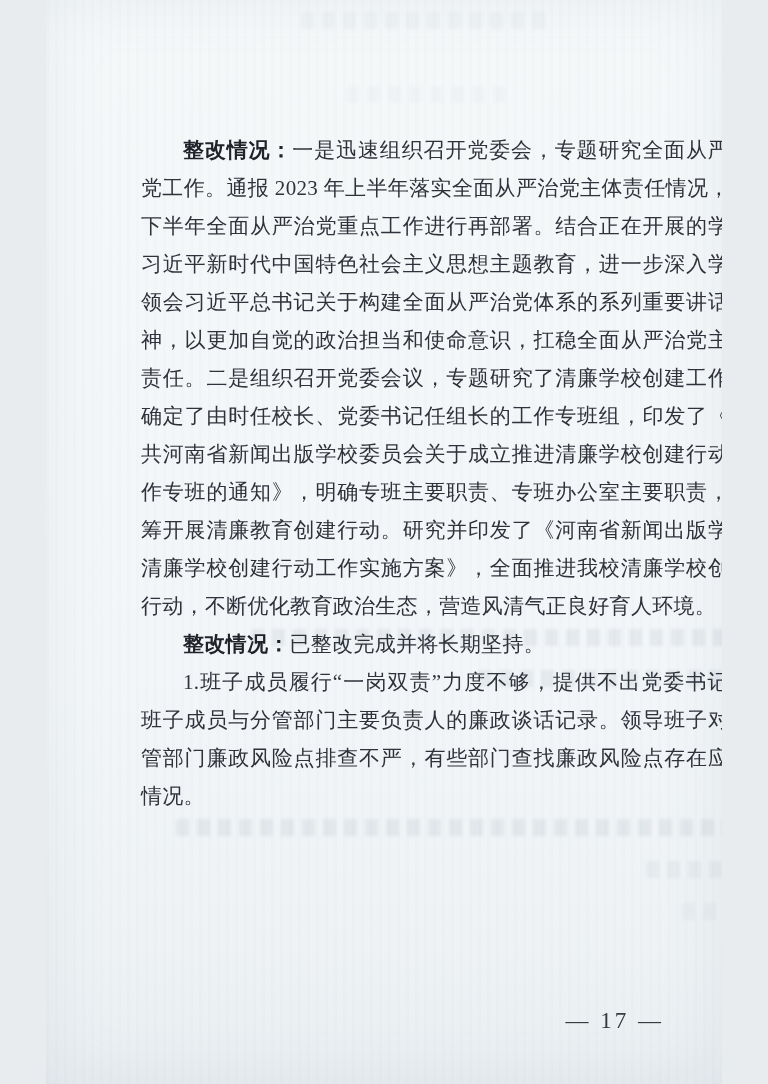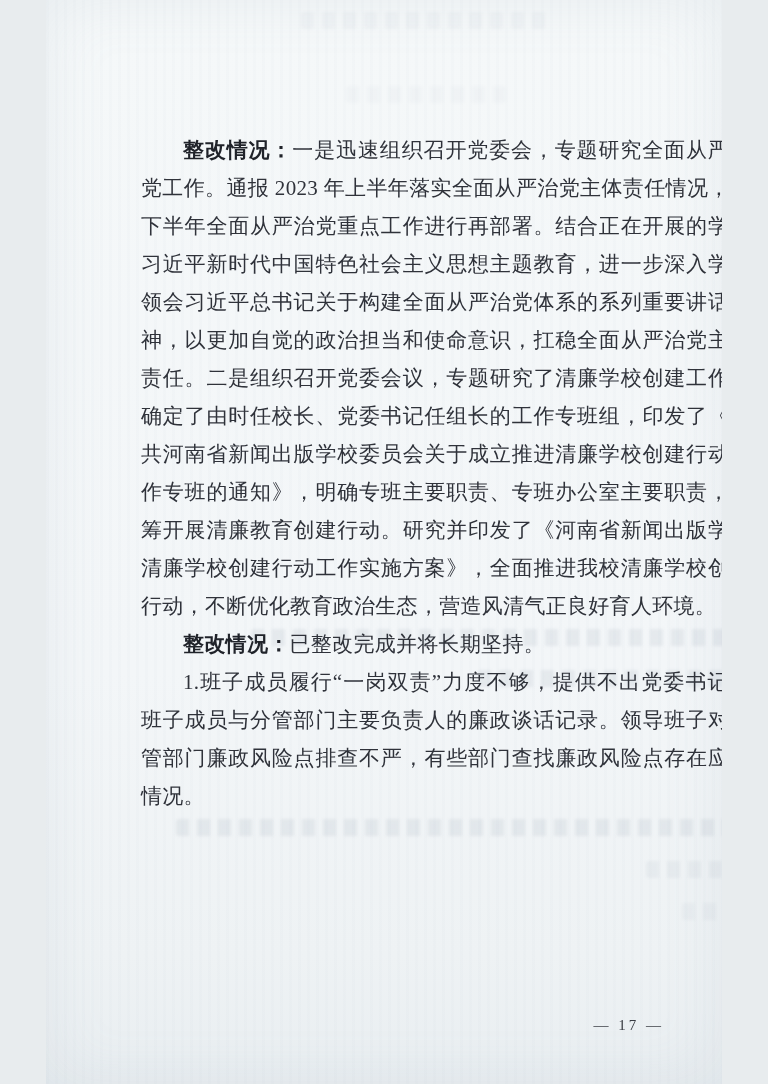--- a/index.html
+++ b/index.html
@@ -50,21 +50,21 @@
   .para-label {
     font-family: "Liberation Sans", "DejaVu Sans", sans-serif;
     font-weight: 700;
     color: #20232a;
   }
   .para-label:empty { display: none; }
   .page-number {
     position: absolute;
     right: 58px;
     bottom: 50px;
-    font-size: 15px;
+    font-size: 23px;
     letter-spacing: 3px;
     color: #383b42;
     z-index: 2;
     font-family: "Liberation Serif", "DejaVu Serif", serif;
   }
   
   .bleed {
     position: absolute;
     height: 17px;
     background: repeating-linear-gradient(

